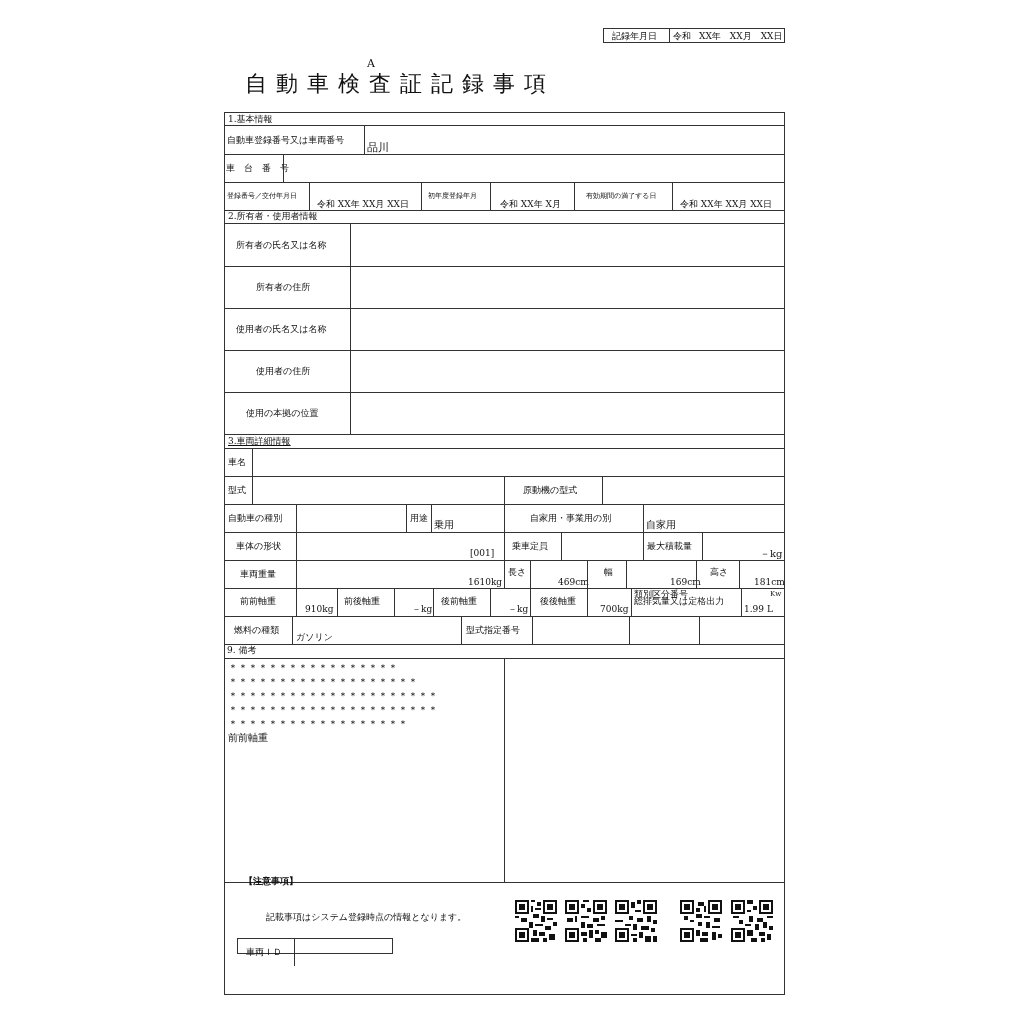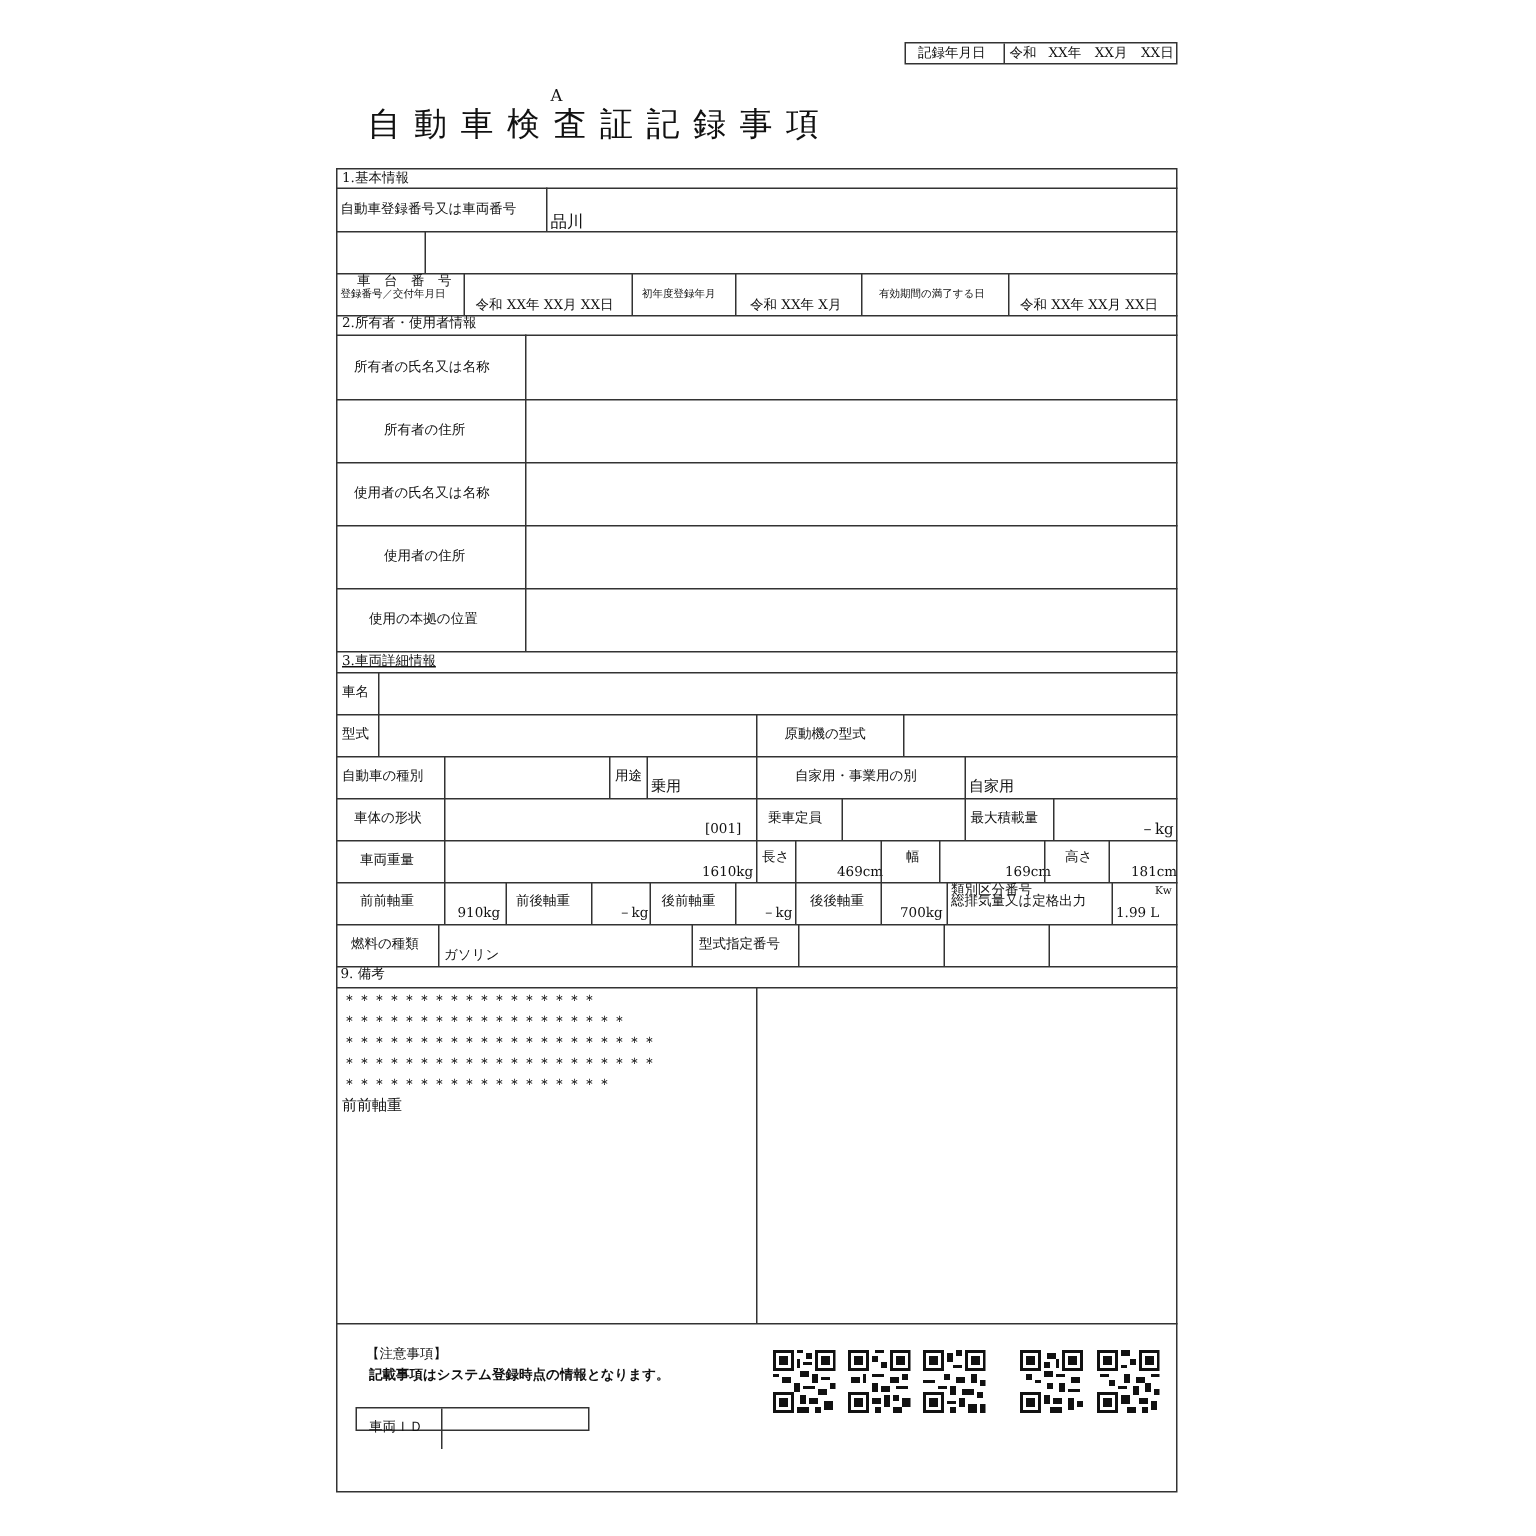--- a/index.html
+++ b/index.html
@@ -34,21 +34,21 @@
 <div class="box" style="left:224px;top:112px;width:561px;height:883px;"></div>
 
 <span class="t s9" style="left:228px;top:115px;">1.基本情報</span>
 <div class="hl" style="left:224px;top:125px;width:561px;"></div>
 
 <span class="t s9" style="left:227px;top:136px;">自動車登録番号又は車両番号</span>
 <div class="vl" style="left:364px;top:125px;height:29px;"></div>
 <span class="t s11" style="left:367px;top:142px;">品川</span>
 <div class="hl" style="left:224px;top:154px;width:561px;"></div>
 
-<span class="t s9" style="left:238px;top:164px;margin-top:20px;">車　台　番　号</span>
+<span class="t s9" style="left:226px;top:164px;">車　台　番　号</span>
 <div class="vl" style="left:283px;top:154px;height:28px;"></div>
 <span class="t s10" style="left:290px;top:164px;"></span>
 <div class="hl" style="left:224px;top:182px;width:561px;"></div>
 
 <span class="t s8" style="left:227px;top:193px;font-size:7px;">登録番号／交付年月日</span>
 <div class="vl" style="left:309px;top:182px;height:28px;"></div>
 <span class="t s9" style="left:317px;top:200px;">令和 XX年 XX月 XX日</span>
 <div class="vl" style="left:421px;top:182px;height:28px;"></div>
 <span class="t s8" style="left:428px;top:193px;font-size:7px;">初年度登録年月</span>
 <div class="vl" style="left:490px;top:182px;height:28px;"></div>
@@ -185,22 +185,22 @@
 <div class="abs" style="left:228px;top:661px;font-size:10px;line-height:14px;">
   <div>＊＊＊＊＊＊＊＊＊＊＊＊＊＊＊＊＊</div>
   <div>＊＊＊＊＊＊＊＊＊＊＊＊＊＊＊＊＊＊＊</div>
   <div>＊＊＊＊＊＊＊＊＊＊＊＊＊＊＊＊＊＊＊＊＊</div>
   <div>＊＊＊＊＊＊＊＊＊＊＊＊＊＊＊＊＊＊＊＊＊</div>
   <div>＊＊＊＊＊＊＊＊＊＊＊＊＊＊＊＊＊＊</div>
   <div>前前軸重</div>
 </div>
 <div class="hl" style="left:224px;top:882px;width:561px;"></div>
 
-<span class="t s9" style="left:244px;top:899px;">【注意事項】</span>
-<span class="t s9" style="left:246px;top:913px;font-weight:bold;">記載事項はシステム登録時点の情報となります。</span>
+<span class="t s9" style="left:244px;top:877px;font-weight:bold;">【注意事項】</span>
+<span class="t s9" style="left:266px;top:913px;">記載事項はシステム登録時点の情報となります。</span>
 
 <div class="box" style="left:237px;top:938px;width:156px;height:16px;">
   <span class="t s9" style="left:8px;top:9px;">車両ＩＤ</span>
   <div class="vl" style="left:56px;top:0;height:27px;"></div>
   <span class="t s10" style="left:64px;top:9px;"></span>
 </div>
 
 <div class="qr" style="left:515px;top:900px;">
   <svg viewBox="0 0 21 21" shape-rendering="crispEdges">
       <rect width="21" height="21" fill="#fff"></rect>

